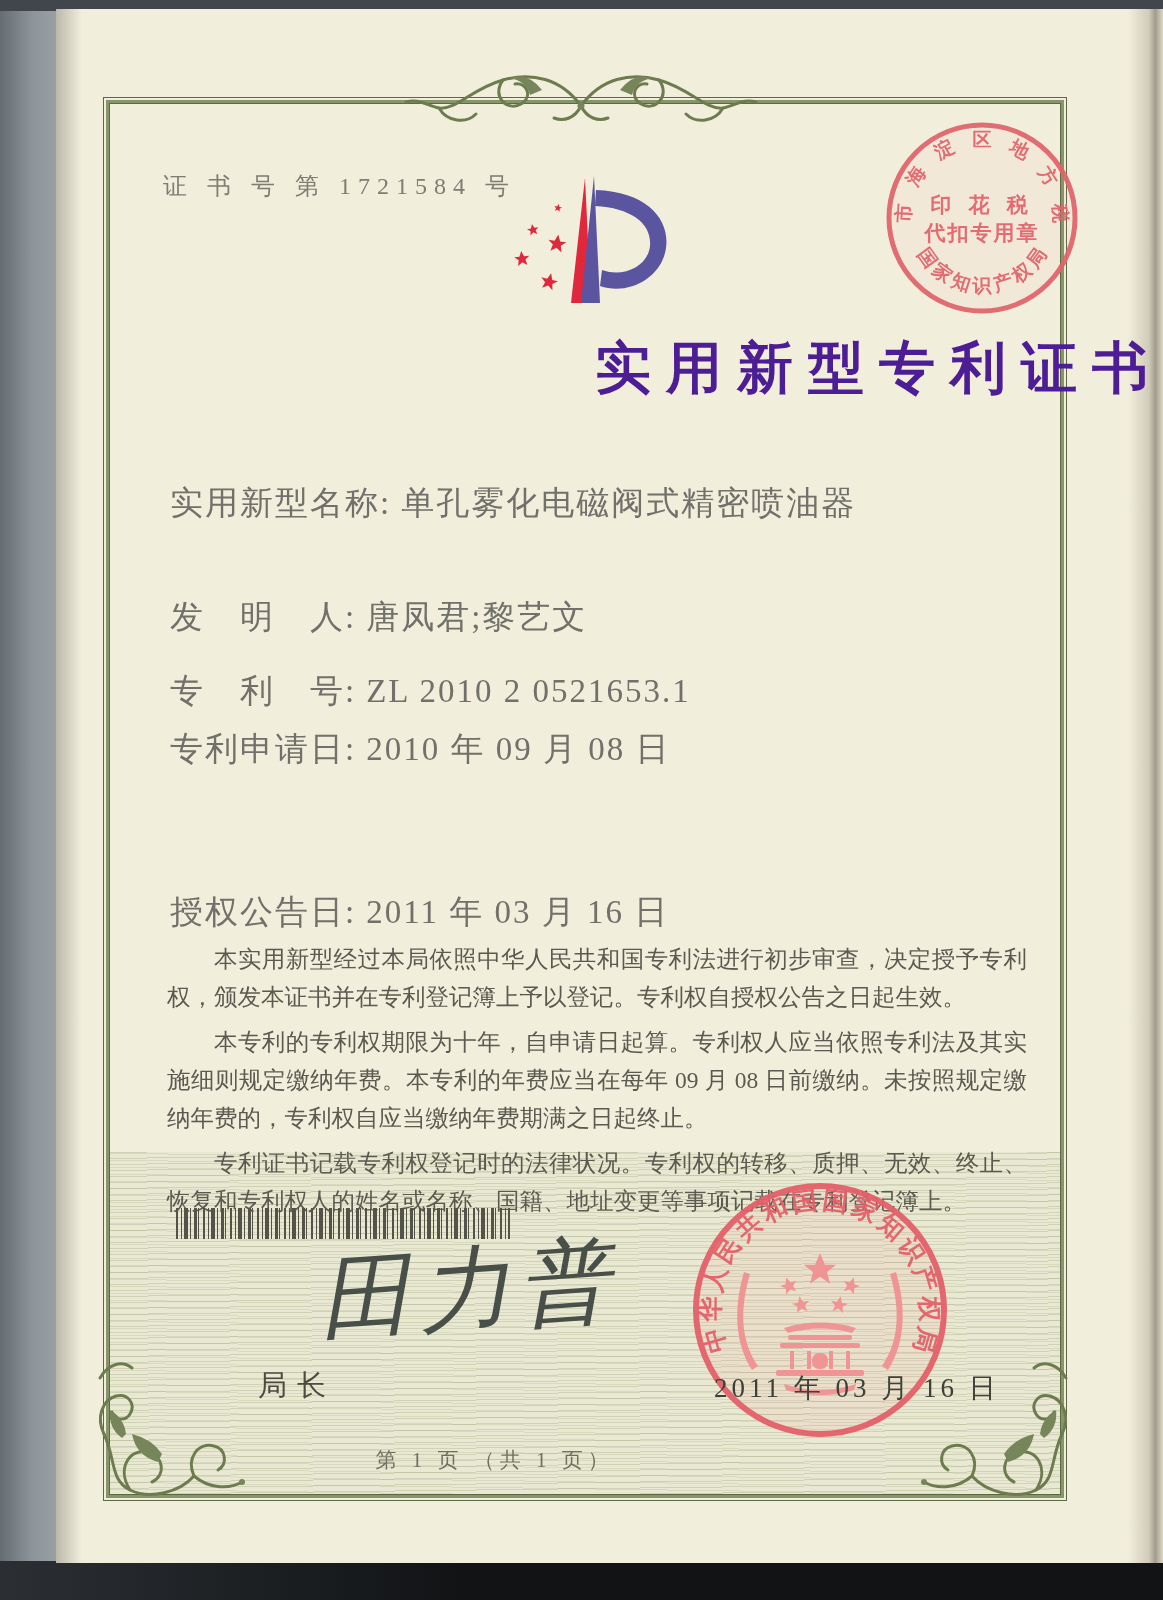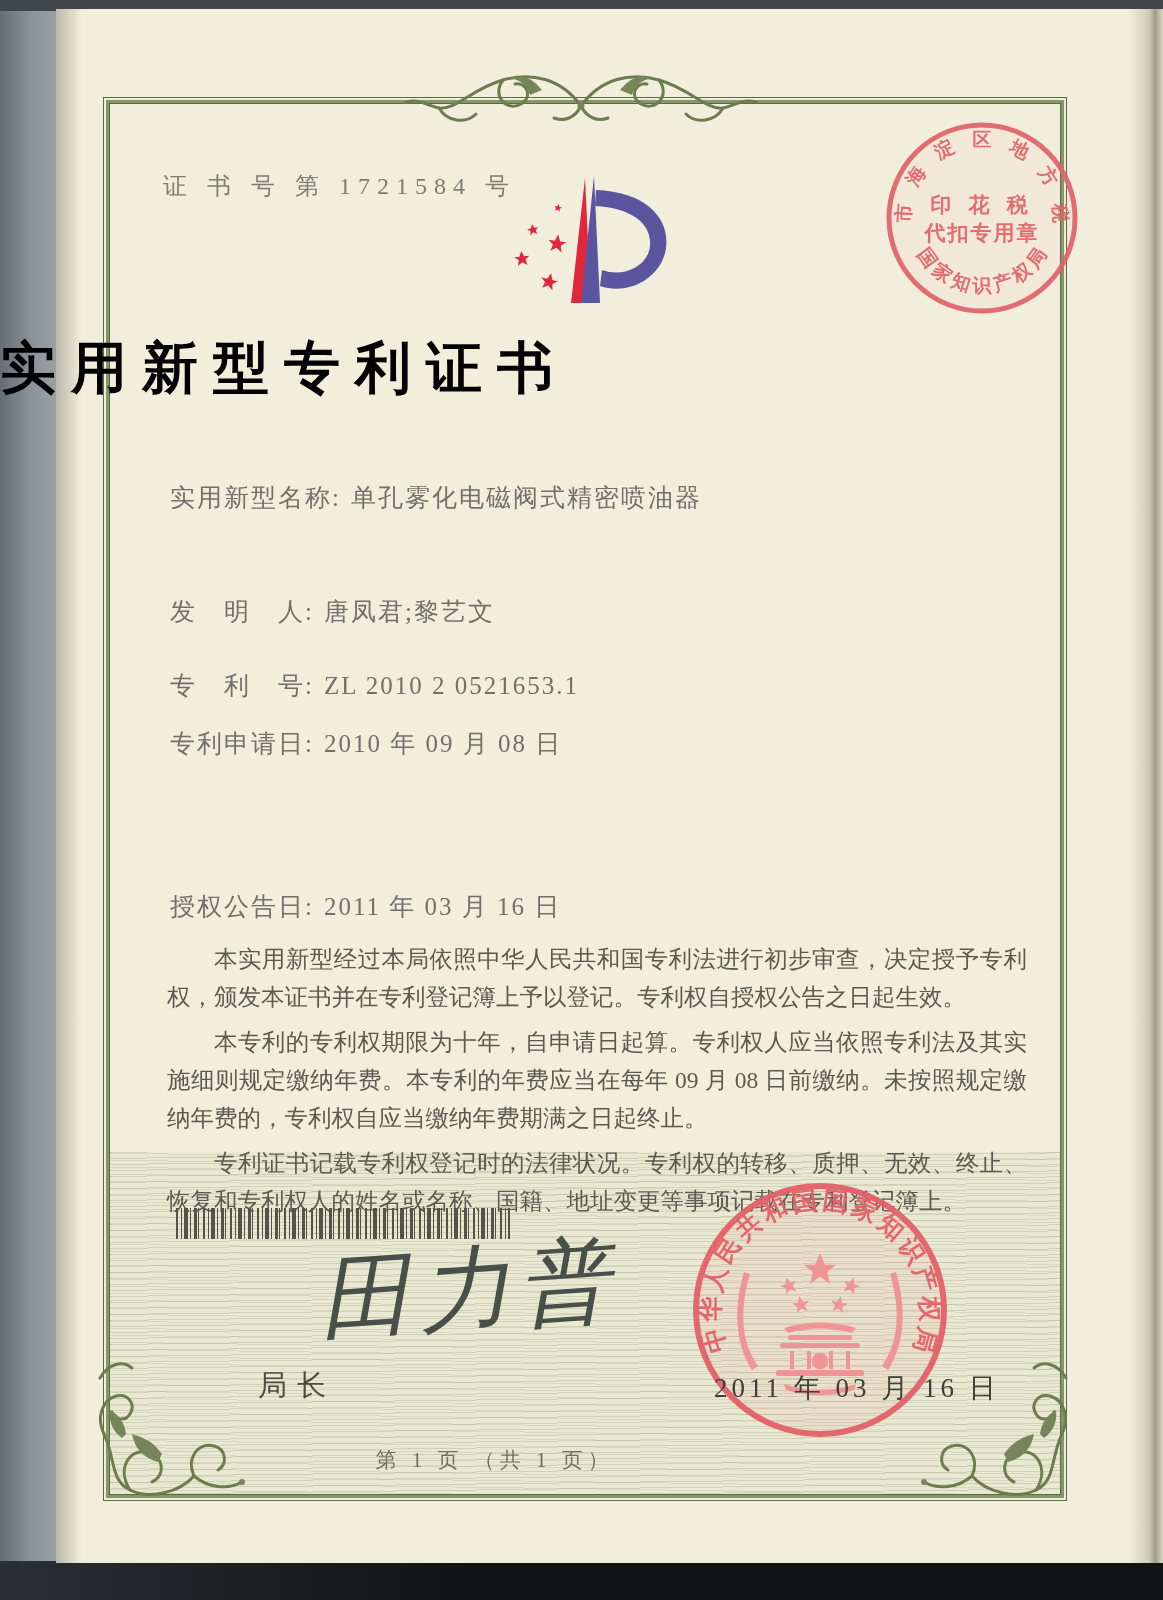--- a/index.html
+++ b/index.html
@@ -31,23 +31,23 @@
   
   .frame{left:103px;top:97px;width:962px;height:1402px;z-index:5;
          border:1px solid #5c6a44;}
   .frame-inner{position:absolute;inset:2px;border:3px solid #86966a;}
   .frame-inner::after{content:'';position:absolute;inset:0;border:1px solid #5c6a44;}
 
   svg{display:block;}
 
   
   .cert-no{left:163px;top:170px;z-index:7;font-size:24px;color:#7e7d73;letter-spacing:7px;}
-  .title{left:0;top:331px;width:1163px;text-align:left;z-index:7;
-         font-size:56px;color:#000000;letter-spacing:15px;font-weight:600;}
-  .field{left:170px;z-index:7;font-size:25px;color:#71706a;letter-spacing:2px;white-space:nowrap;}
+  .title{left:0;top:331px;width:1163px;text-align:right;z-index:7;
+         font-size:56px;color:#4c1d95;letter-spacing:15px;font-weight:600;}
+  .field{left:170px;z-index:7;font-size:33px;color:#71706a;letter-spacing:2px;white-space:nowrap;}
   .field .value{margin-left:10px;}
   .body-text{left:160px;top:933px;width:874px;z-index:7;font-size:23.5px;line-height:38px;
          color:#5b5a50;text-align:justify;}
   .body-text p{margin:7px;text-indent:2em;}
   .barcode{left:176px;top:1208px;width:334px;height:31px;z-index:7;
      background-image:repeating-linear-gradient(90deg,
         #54534a 0 2px, rgba(0,0,0,0) 2px 5px,
         #54534a 5px 6px, rgba(0,0,0,0) 6px 8px,
         #54534a 8px 12px, rgba(0,0,0,0) 12px 14px,
         #54534a 14px 15px, rgba(0,0,0,0) 15px 18px,

